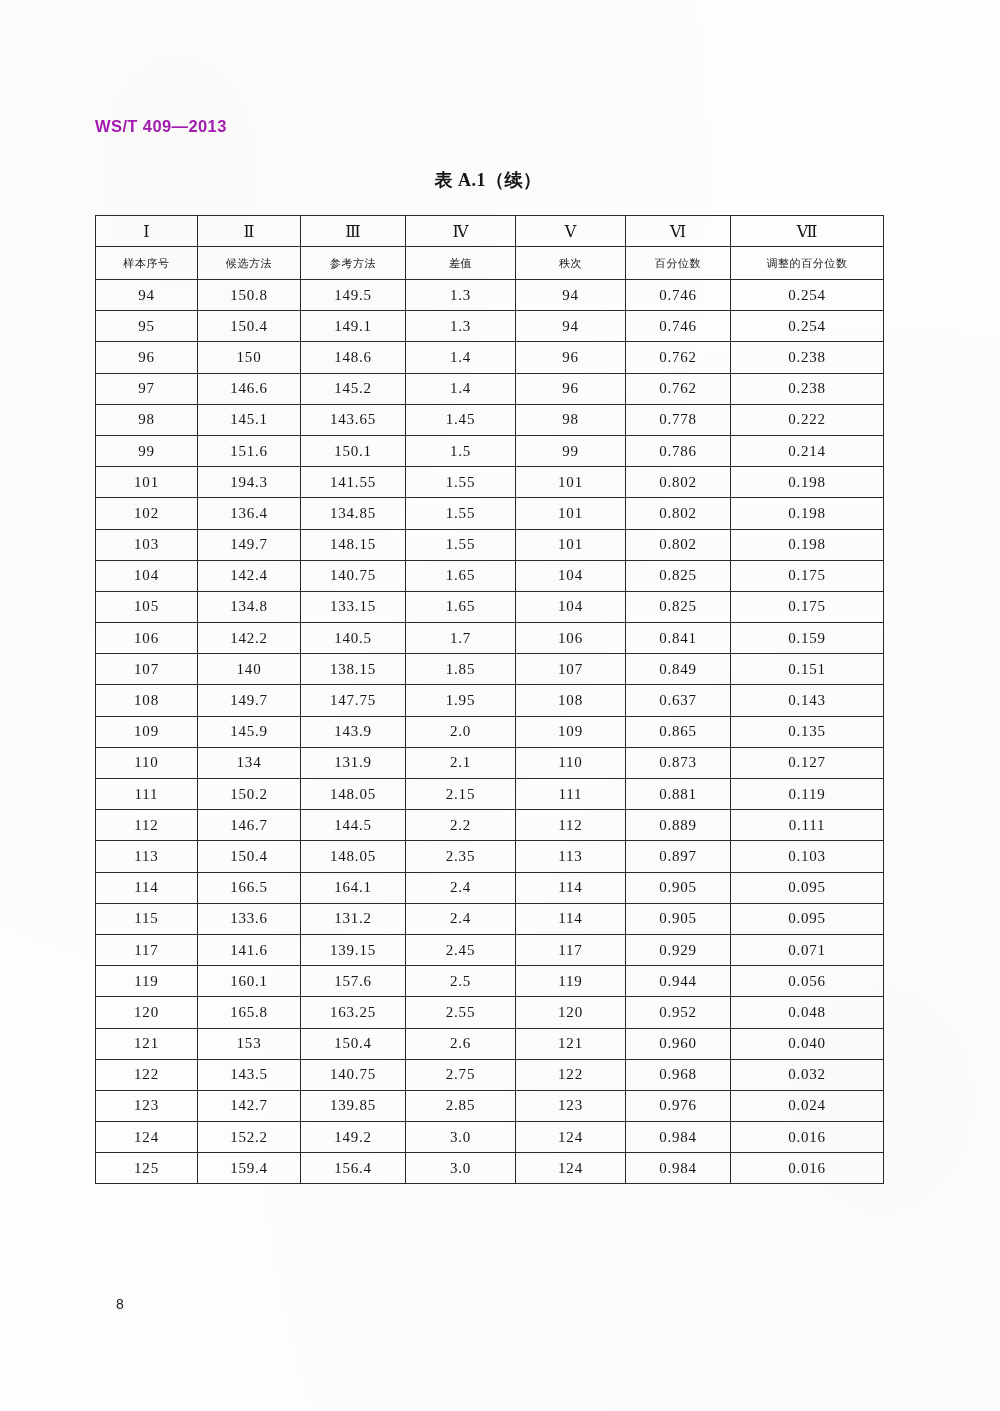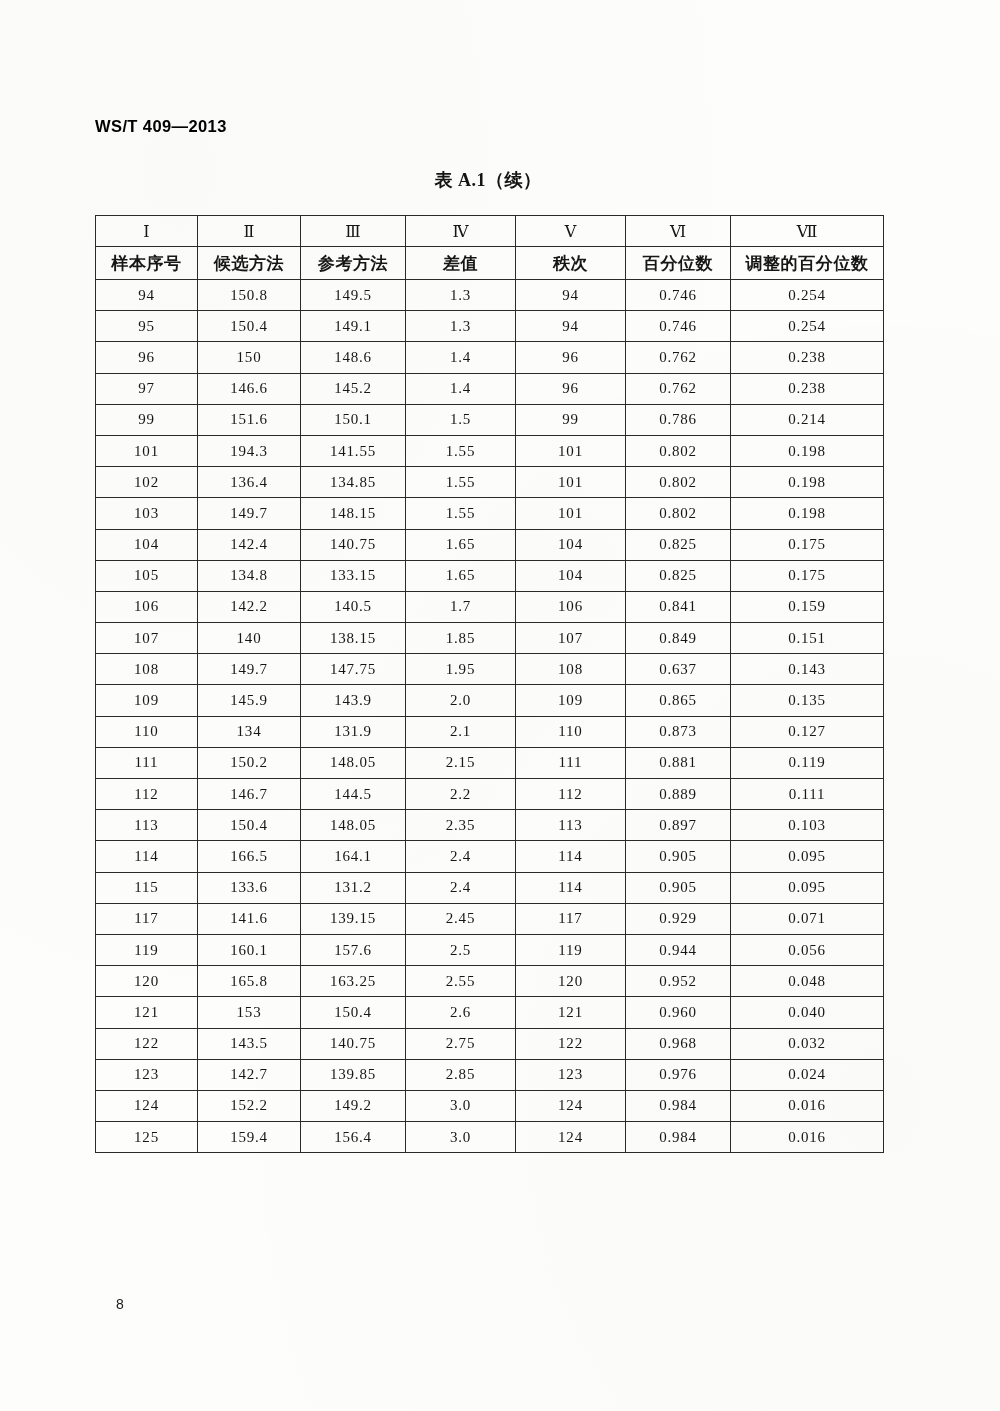--- a/index.html
+++ b/index.html
@@ -32,21 +32,21 @@
   }
 
   .std-header {
     position: absolute;
     left: 95px;
     top: 117px;
     font-family: "Liberation Sans", "DejaVu Sans", sans-serif;
     font-weight: bold;
     font-size: 16.5px;
     letter-spacing: 0.4px;
-    color: #000000;
+    color: #a21caf;
     white-space: nowrap;
   }
 
   .table-title {
     position: absolute;
     left: 0;
     top: 168px;
     width: 1000px;
     text-align: center;
     font-size: 18px;
@@ -78,22 +78,22 @@
     font-weight: normal;
     color: #161616;
   }
   table.data tr.hdr-roman td {
     height: 30px;
     font-family: "Liberation Serif", "DejaVu Serif", serif;
     font-size: 16px;
   }
   table.data tr.hdr-label td {
     height: 32px;
-    font-size: 17px;
-    font-weight: bold;
+    font-size: 11px;
+    font-weight: normal;
     letter-spacing: 0.6px;
   }
   table.data tr.data-row td {
     height: 30.2px;
     font-size: 15px;
     letter-spacing: 0.8px;
   }
   
   table.data {
     border: 1.6px solid #1d1d1d;
@@ -187,20 +187,29 @@
           <tr class="data-row">
             <td>97</td>
             <td>146.6</td>
             <td>145.2</td>
             <td>1.4</td>
             <td>96</td>
             <td>0.762</td>
             <td>0.238</td>
           </tr>
           <tr class="data-row">
+            <td>98</td>
+            <td>145.1</td>
+            <td>143.65</td>
+            <td>1.45</td>
+            <td>98</td>
+            <td>0.778</td>
+            <td>0.222</td>
+          </tr>
+          <tr class="data-row">
             <td>99</td>
             <td>151.6</td>
             <td>150.1</td>
             <td>1.5</td>
             <td>99</td>
             <td>0.786</td>
             <td>0.214</td>
           </tr>
           <tr class="data-row">
             <td>101</td>

